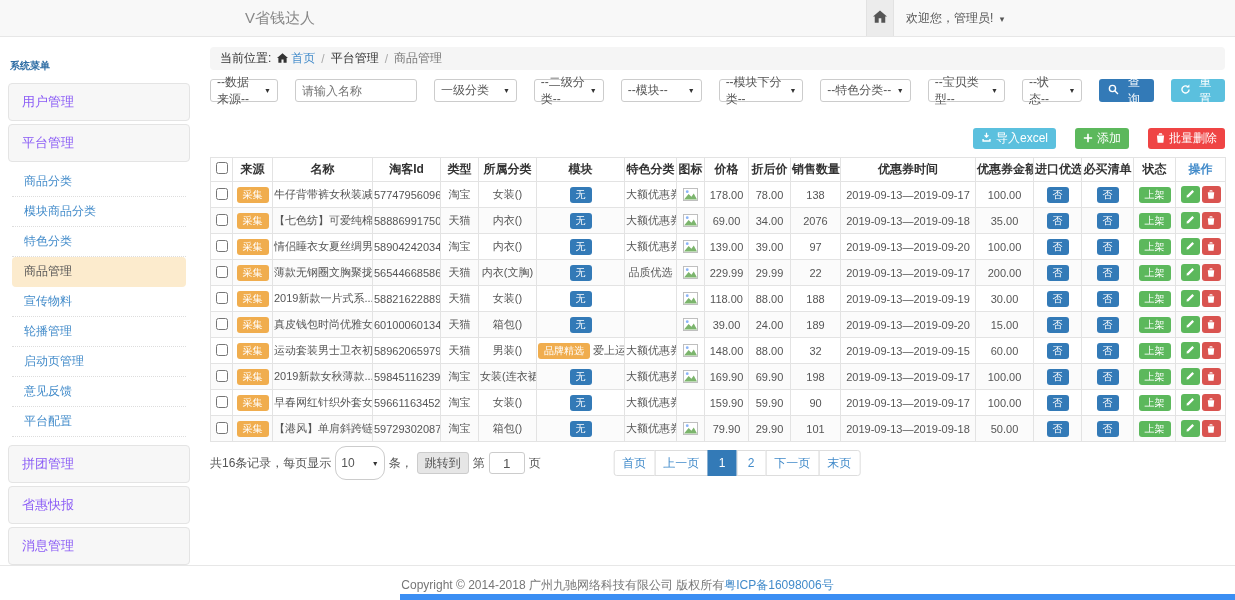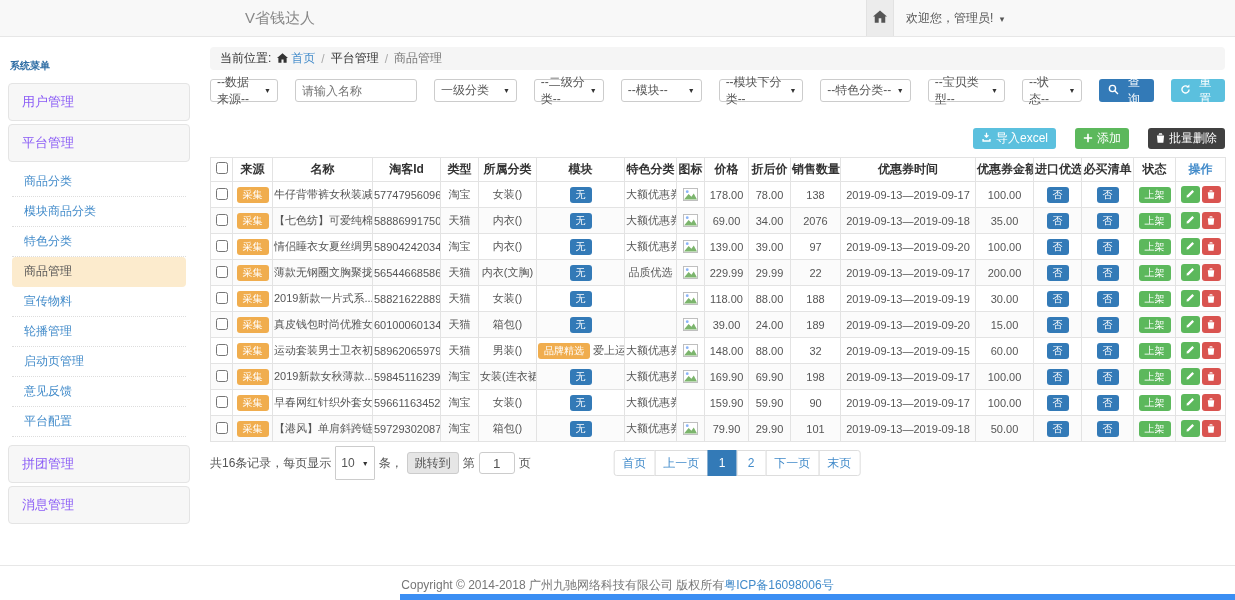--- a/index.html
+++ b/index.html
@@ -44,21 +44,21 @@
   .btn{height:23px;border:none;border-radius:3px;color:#fff;font-size:12px;padding:0 9px;
        display:inline-flex;align-items:center;gap:4px;cursor:pointer;
        font-family:"Liberation Sans","DejaVu Sans",sans-serif}
   .btn-query{background:#337ab7}
   .btn-reset{background:#5bc0de}
 
   .actions-row{margin-top:26px;display:flex;justify-content:flex-end;gap:19px}
   .btn-sm{height:21px;font-size:12px;padding:0 8px}
   .btn-import{background:#5bc0de}
   .btn-add{background:#5cb85c}
-  .btn-del{background:#404040}
+  .btn-del{background:#ef4444}
 
   .tablewrap{margin-top:8px}
   table{width:1015px;border-collapse:collapse;font-size:11px;table-layout:fixed}
   th,td{border:1px solid #e3e3e3;text-align:center;padding:2px 1px;overflow:hidden;white-space:nowrap}
   th{height:24px;font-size:12px;font-weight:bold;color:#333;background:#fff}
   td{height:26px;color:#555}
   tbody tr:nth-child(even) td{background:#fbfbfb}
   th.op-head{color:#428bca}
   .c-name,.c-id{color:#555}
   .badge{display:inline-block;padding:2px 6px;border-radius:3px;color:#fff;font-size:10px;line-height:1.2}
@@ -68,22 +68,22 @@
   .mod-txt{margin-left:3px;color:#555}
   .opbtn{display:inline-flex;align-items:center;justify-content:center;width:19px;height:17px;
          border-radius:3px;margin:0 1px;cursor:pointer;vertical-align:middle}
   .op-edit{background:#5cb85c}
   .op-del{background:#d9534f}
   .pic-ico{display:inline-flex;vertical-align:middle}
   input[type=checkbox]{width:12px;height:12px;cursor:pointer}
 
   .pagi-row{margin-top:8px;position:relative;height:26px;display:flex;align-items:center;color:#555}
   .pagi-left{display:flex;align-items:center;gap:4px}
-  .mini-sel{height:22px;border:1px solid #ccc;border-radius:1px;background:#fff;display:inline-flex;
-            align-items:center;padding:16px 5px;gap:3px;cursor:pointer;color:#555}
+  .mini-sel{height:22px;border:1px solid #ccc;border-radius:11px;background:#fff;display:inline-flex;
+            align-items:center;padding:16px 5px;gap:13px;cursor:pointer;color:#555}
   .jump-btn{height:22px;border:1px solid #ccc;border-radius:3px;background:#e6e6e6;color:#555;
             padding:0 7px;cursor:pointer;font-size:12px;font-family:"Liberation Sans","DejaVu Sans",sans-serif}
   .jump-input{width:36px;height:22px;border:1px solid #ccc;border-radius:3px;text-align:center;color:#555;outline:none}
   .pager{position:absolute;left:50%;top:0;transform:translateX(-42%);display:flex}
   .page-btn{min-width:30px;height:26px;border:1px solid #ddd;margin-left:-1px;display:inline-flex;
             align-items:center;justify-content:center;padding:0 8px;color:#428bca;background:#fff;cursor:pointer}
   .page-btn:first-child{border-radius:3px 0 0 3px}
   .page-btn:last-child{border-radius:0 3px 3px 0}
   .page-btn.active{background:#337ab7;border-color:#337ab7;color:#fff}
 
@@ -121,20 +121,21 @@
       <div class="side-sub">特色分类</div>
       <div class="side-sub active">商品管理</div>
       <div class="side-sub">宣传物料</div>
       <div class="side-sub">轮播管理</div>
       <div class="side-sub">启动页管理</div>
       <div class="side-sub">意见反馈</div>
       <div class="side-sub">平台配置</div>
     </div>
   <div class="side-bottom">
       <div class="side-head">拼团管理</div>
+      <div class="side-head">省惠快报</div>
       <div class="side-head">消息管理</div>
     </div>
 </div>
 
 <div class="main">
 
   <div class="breadcrumb">
     <span>当前位置:</span>
     <span class="bc-home">
       <span>

